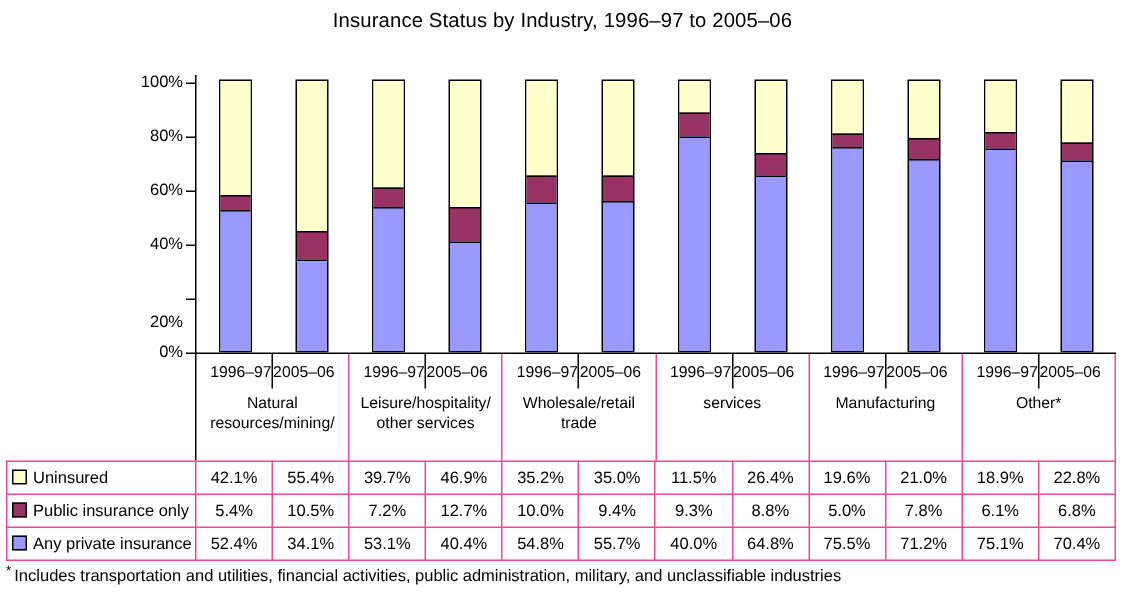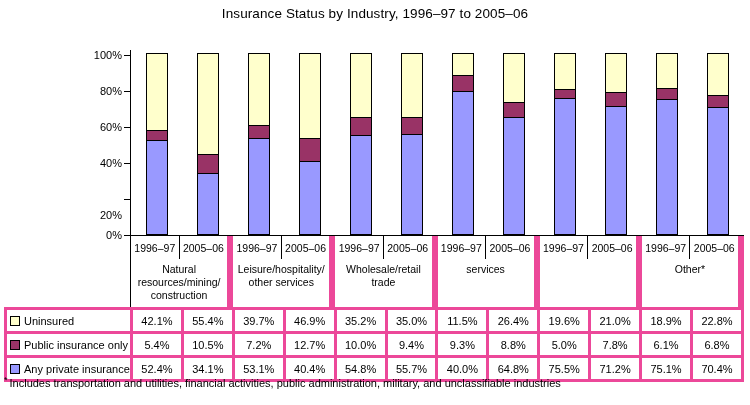--- a/index.html
+++ b/index.html
@@ -20,31 +20,31 @@
           display:flex; align-items:flex-end; }
   .bar-col { flex:1 1 0; height:100%; display:flex; justify-content:center; align-items:flex-end; }
   .bar { width:22px; box-sizing:border-box; border:1px solid #000;
          display:flex; flex-direction:column; background:#fff; }
   .seg { width:100%; box-sizing:border-box; }
   .seg + .seg { border-top:1px solid #000; }
 
   
   .cats { position:absolute; left:130px; top:236px; width:614px; height:71px;
           display:flex; box-sizing:border-box; border-left:1px solid #000; }
-  .group { flex:1 1 0; border-right:6px solid #ec4899; display:flex; flex-direction:column; min-width:0; }
+  .group { flex:1 1 0; border-right:1px solid #ec4899; display:flex; flex-direction:column; min-width:0;align-items:center; }
   .years { display:flex; height:23px; }
   .year  { flex:1 1 0; display:flex; align-items:center; justify-content:center;
            font-size:10.5px; white-space:nowrap; }
   .year:first-child { border-right:1px solid #000; }
   .gname { flex:1 1 0; text-align:center; font-size:10.5px; line-height:13px; padding-top:4px; }
 
   
   table.dt { position:absolute; left:4px; top:307px; width:740px;
              border-collapse:collapse; table-layout:fixed; font-size:11px; }
-  table.dt td { border:3px solid #ec4899; height:21px; padding:0; text-align:center;
+  table.dt td { border:1px solid #ec4899; height:21px; padding:0; text-align:center;
                 overflow:hidden; white-space:nowrap; }
   table.dt td.lbl { text-align:left; padding-left:3px; }
   .swatch { display:inline-block; width:8px; height:8px; border:1px solid #000;
             margin-right:4px; vertical-align:-1px; }
 
   .footnote { position:absolute; left:4px; top:375px; font-size:11px; }
   .fn-marker { font-size:9px; vertical-align:4px; margin-right:2px; }
 </style>
 </head>
 <body>
@@ -155,21 +155,20 @@
     </div>
   <div class="cats" id="cats">
       <div class="group">
         <div class="years">
           <div class="year">1996–97</div>
           <div class="year">2005–06</div>
         </div>
         <div class="gname">
           <div>Natural</div>
           <div>resources/mining/</div>
-          <div>construction</div>
         </div>
       </div>
       <div class="group">
         <div class="years">
           <div class="year">1996–97</div>
           <div class="year">2005–06</div>
         </div>
         <div class="gname">
           <div>Leisure/hospitality/</div>
           <div>other services</div>
@@ -191,20 +190,23 @@
           <div class="year">2005–06</div>
         </div>
         <div class="gname">
           <div>services</div>
         </div>
       </div>
       <div class="group">
         <div class="years">
           <div class="year">1996–97</div>
           <div class="year">2005–06</div>
+        </div>
+        <div class="gname">
+          <div>Manufacturing</div>
         </div>
       </div>
       <div class="group">
         <div class="years">
           <div class="year">1996–97</div>
           <div class="year">2005–06</div>
         </div>
         <div class="gname">
           <div>Other*</div>
         </div>

